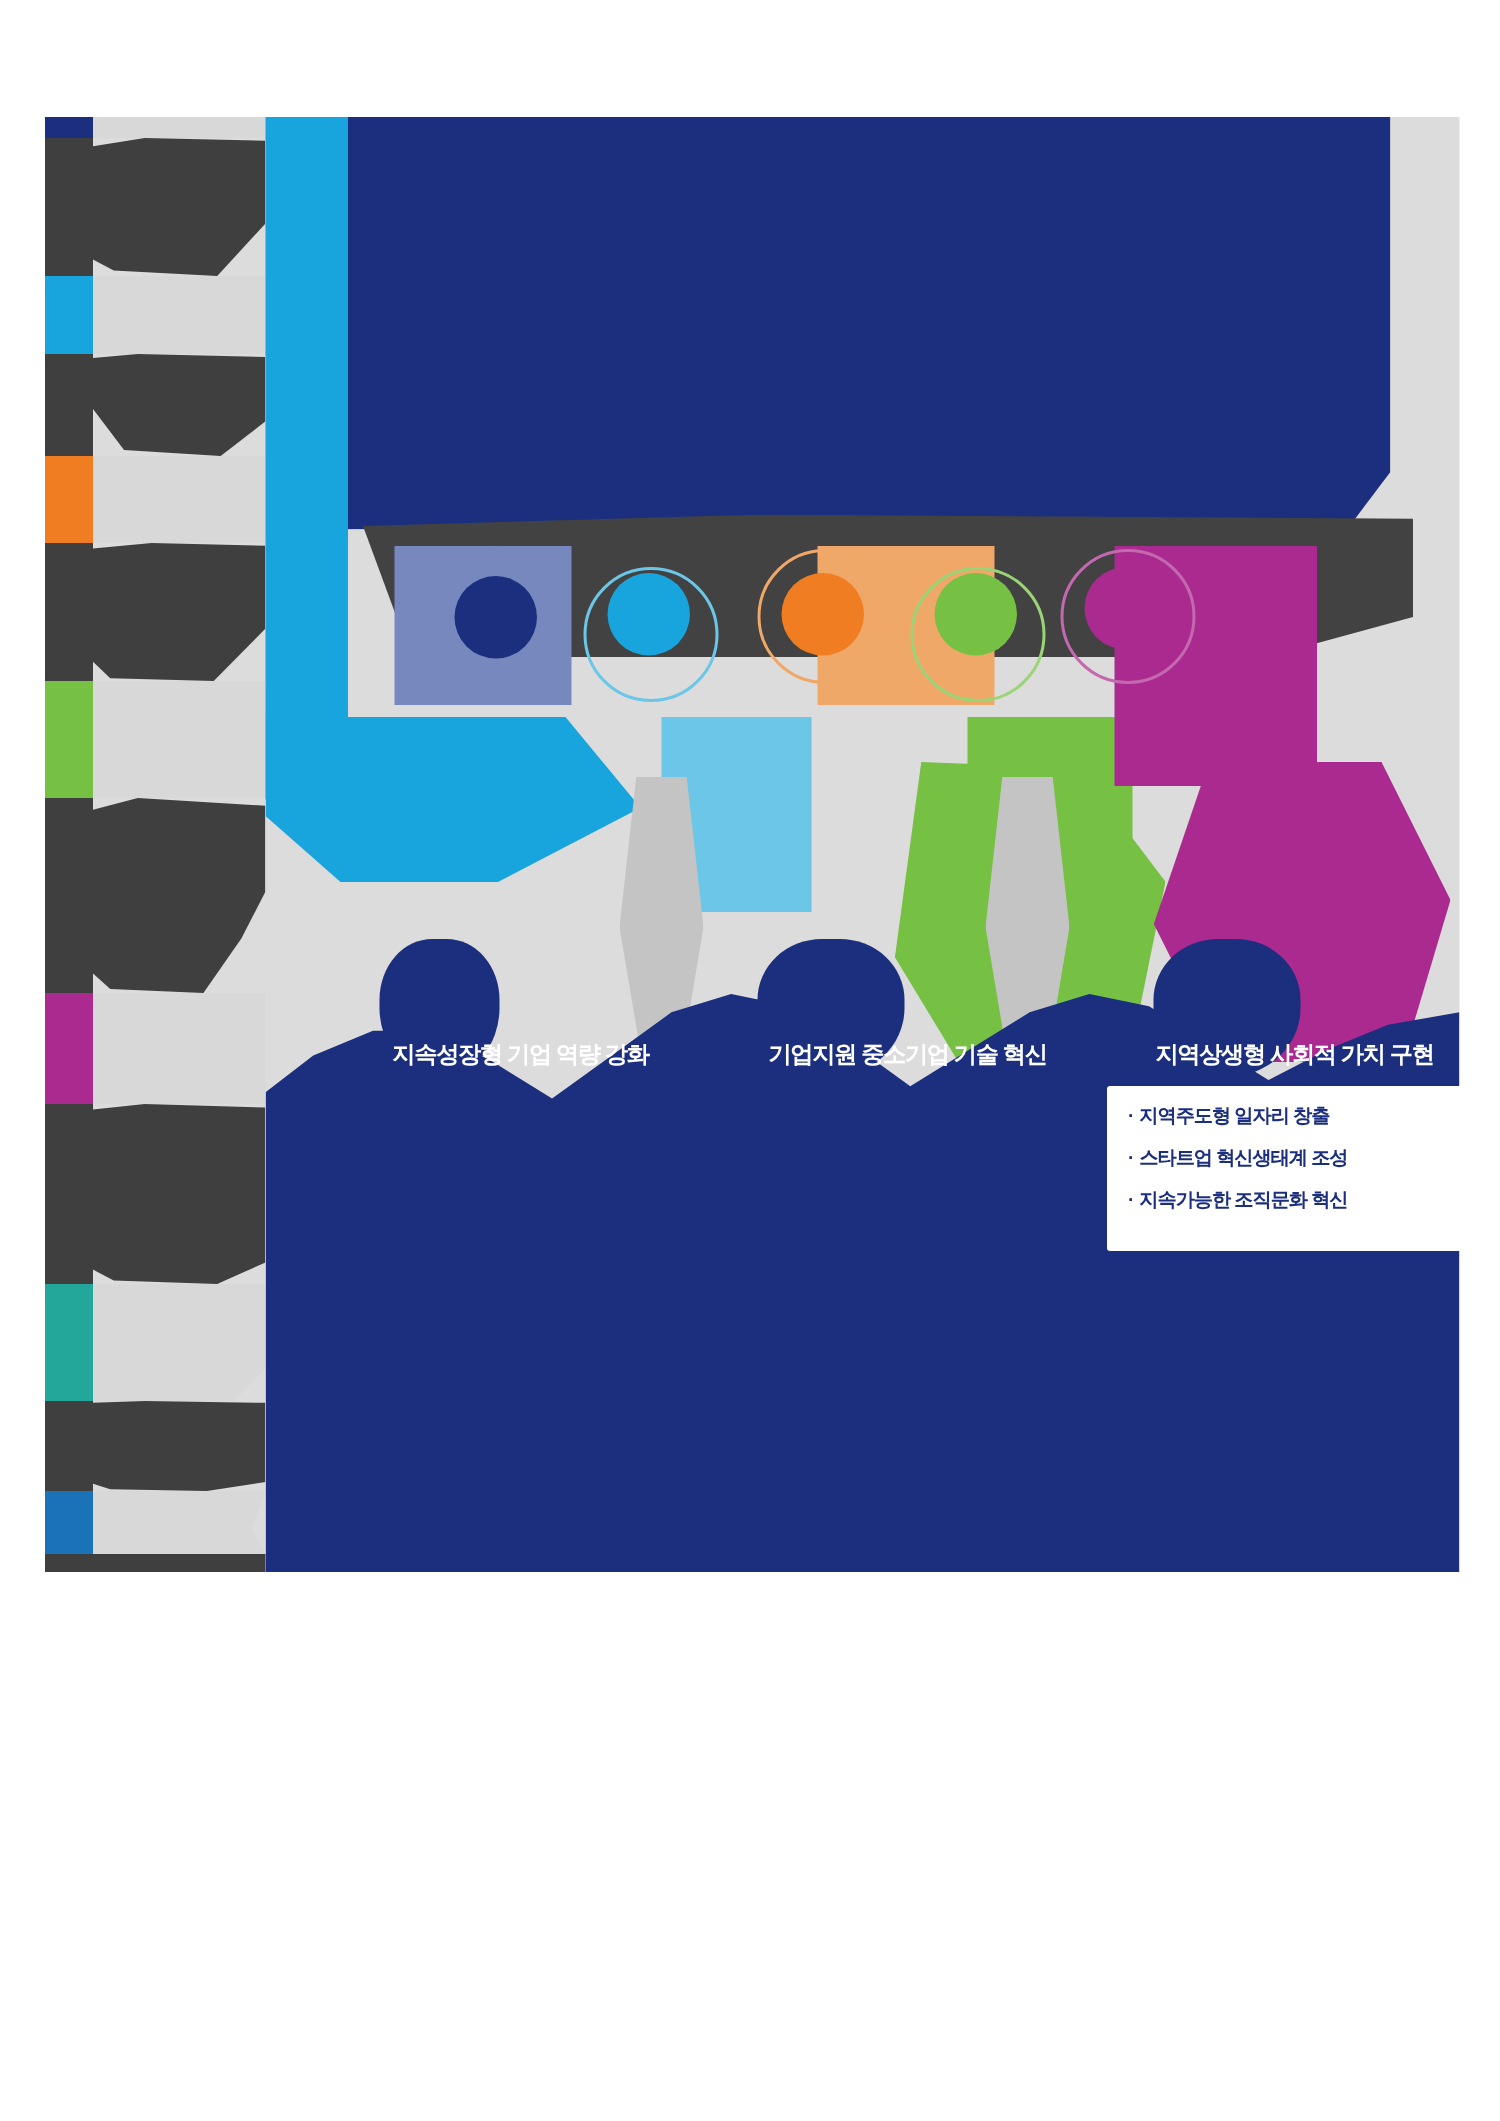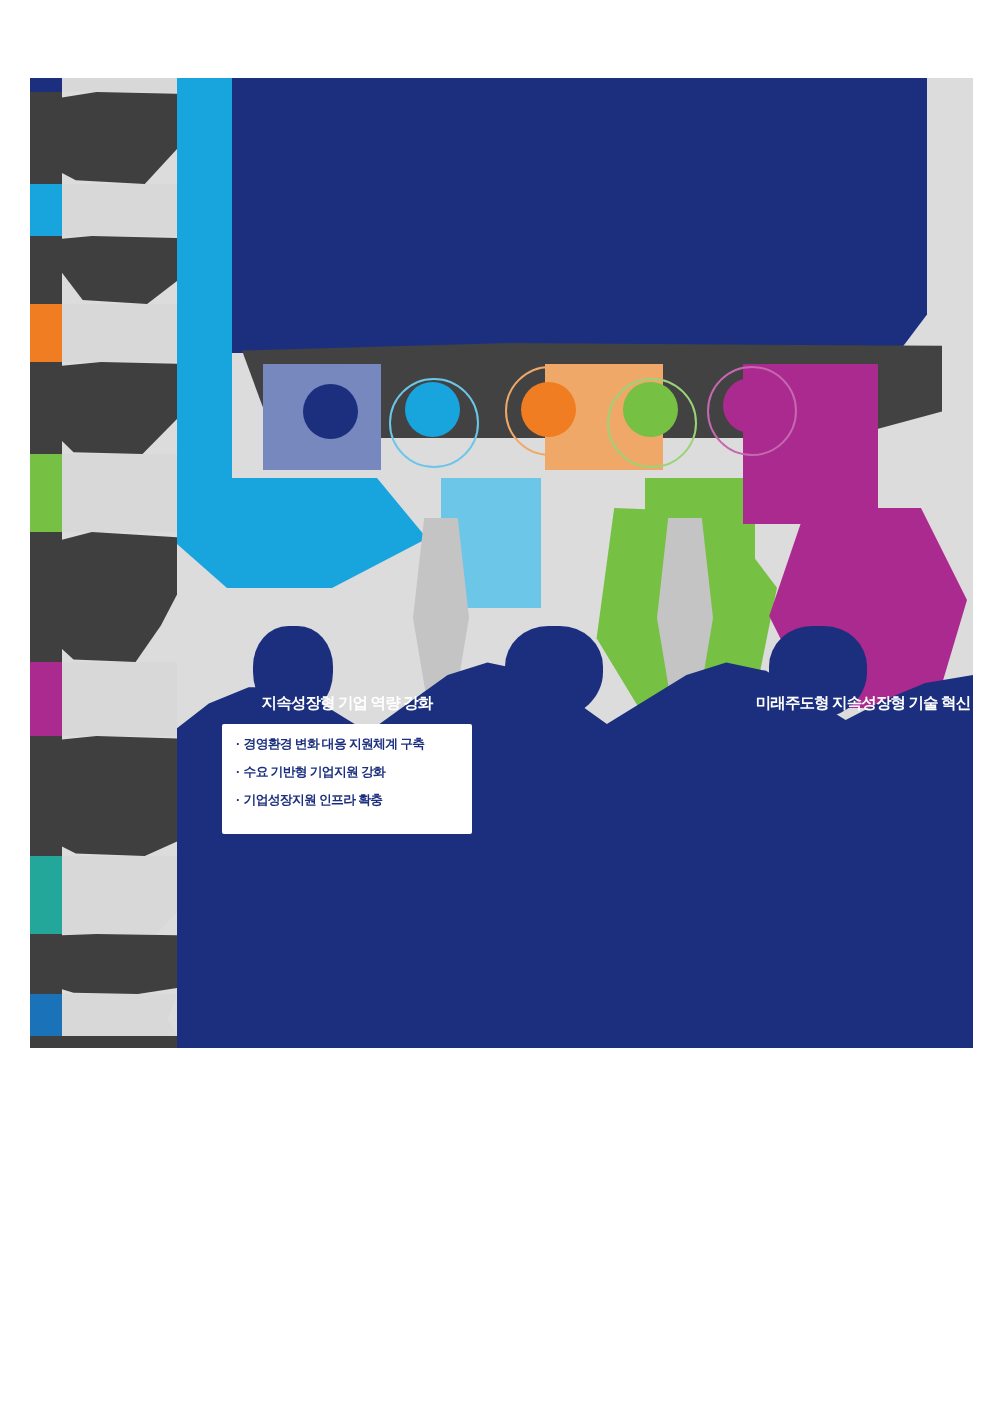--- a/index.html
+++ b/index.html
@@ -214,30 +214,33 @@
     <div class="dot" style="left:76px;top:548px;width:80px;height:92px;background:#1b2f7e;border-radius:44% 44% 50% 50%;"></div>
     <div class="dot" style="left:328px;top:548px;width:98px;height:92px;background:#1b2f7e;border-radius:44% 44% 50% 50%;"></div>
     <div class="dot" style="left:592px;top:548px;width:98px;height:92px;background:#1b2f7e;border-radius:44% 44% 50% 50%;"></div>
 
     <div class="navy-wave"></div>
 
     <div class="cards">
 
       <div class="card">
         <div class="card-title">지속성장형 기업 역량 강화</div>
+      </div>
+
+      <div class="card">
+        <div class="card-title">기업지원 중소기업 기술 혁신</div>
+      </div>
+
+      <div class="card">
+        <div class="card-title">지역상생형 사회적 가치 구현</div>
         <div class="card-body">
-          <div class="card-item"><span class="bullet">·</span><span>경영환경 변화 대응 지원체계 구축</span></div>
-          <div class="card-item"><span class="bullet">·</span><span>수요 기반형 기업지원 강화</span></div>
-          <div class="card-item"><span class="bullet">·</span><span>기업성장지원 인프라 확충</span></div>
+          <div class="card-item"><span class="bullet">·</span><span>지역주도형 일자리 창출</span></div>
+          <div class="card-item"><span class="bullet">·</span><span>스타트업 혁신생태계 조성</span></div>
+          <div class="card-item"><span class="bullet">·</span><span>지속가능한 조직문화 혁신</span></div>
         </div>
       </div>
 
-      <div class="card">
-        <div class="card-title">미래주도형 지속성장형 기술 혁신</div>
-      </div>
-
-
     </div>
 
     <div class="foot"></div>
 
   </div>
 </div>
 
 </body></html>

